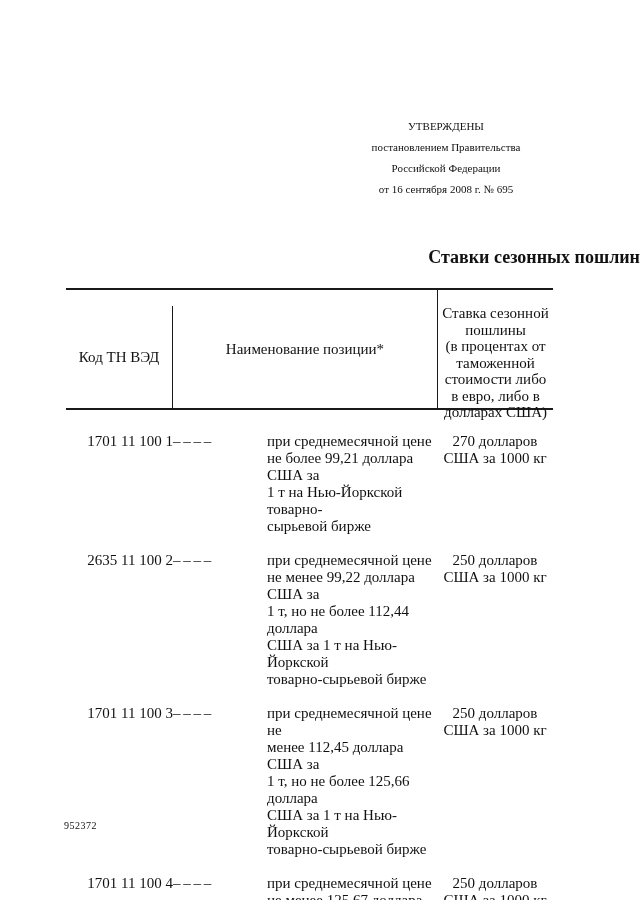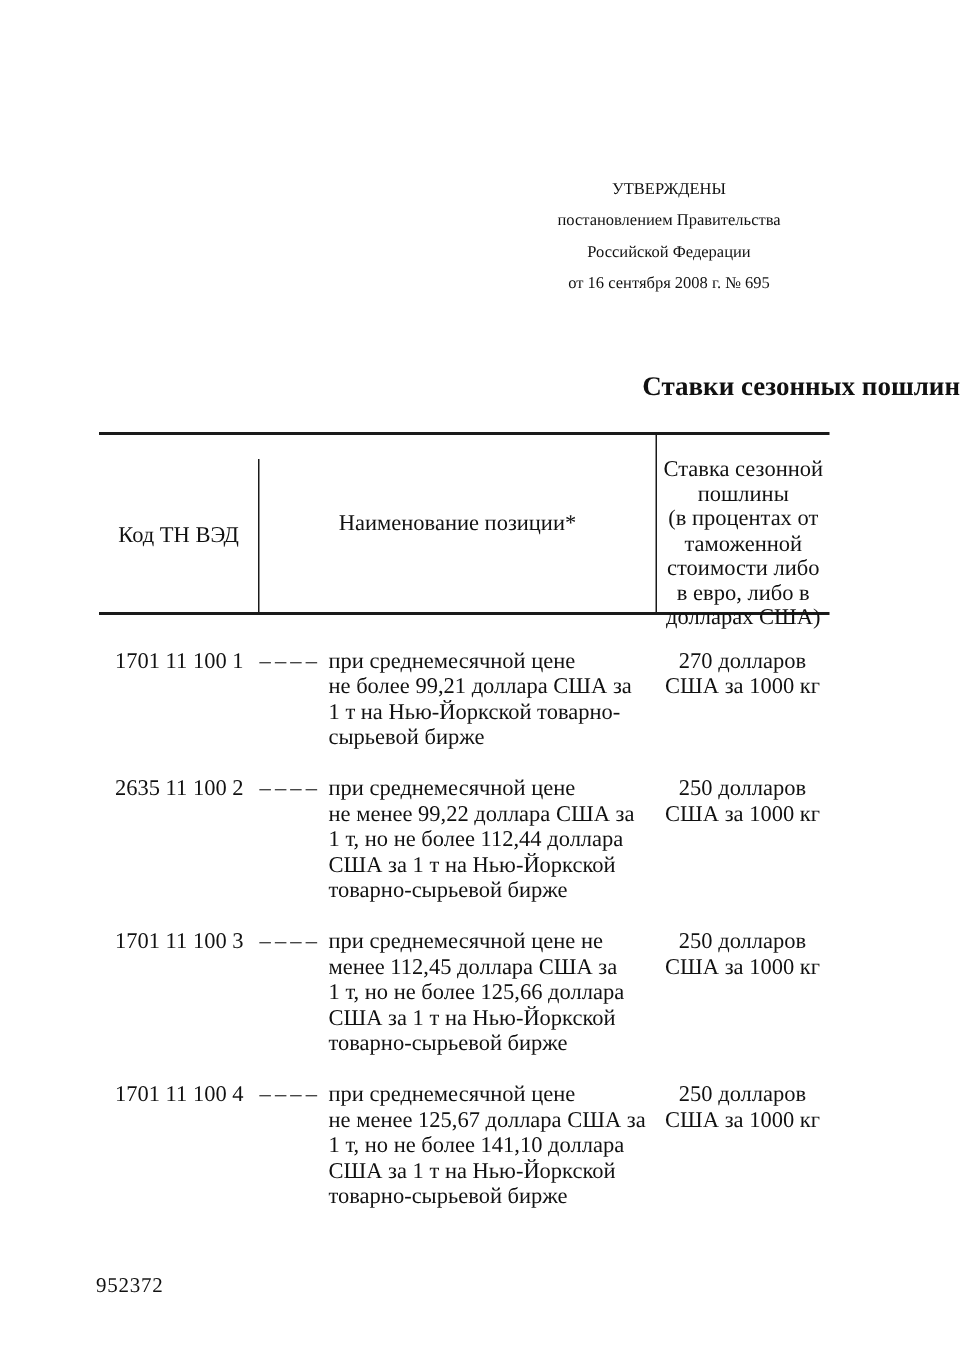--- a/index.html
+++ b/index.html
@@ -85,47 +85,47 @@
   }
 
   .trow {
     display: flex;
     line-height: 17px;
     margin-bottom: 17px;
   }
   .trow:first-child { margin-top: 23px; }
   .td-code {
     width: 107px;
-    text-align: center;
+    text-align: right;
     flex: none;
   }
   .td-desc {
     width: 264px;
     display: flex;
     flex: none;
   }
   .dashes {
     width: 46px;
     flex: none;
     letter-spacing: -0.5px;
   }
-  .desc-text { flex: 1; }
+  .desc-text { flex: 1; margin-left: 48px; }
   .td-rate {
     width: 116px;
     text-align: center;
     flex: none;
     font-family: Liberation Serif, serif;
   }
 
   
   .footer-code {
     position: absolute;
-    top: 850px;
+    top: 820px;
     left: 64px;
-    font-size: 14px;
+    font-size: 10px;
     letter-spacing: 0.5px;
   }
 </style>
 </head>
 <body>
 
 <div class="page">
 
   <div class="approval ml">УТВЕРЖДЕНЫ
 постановлением Правительства

